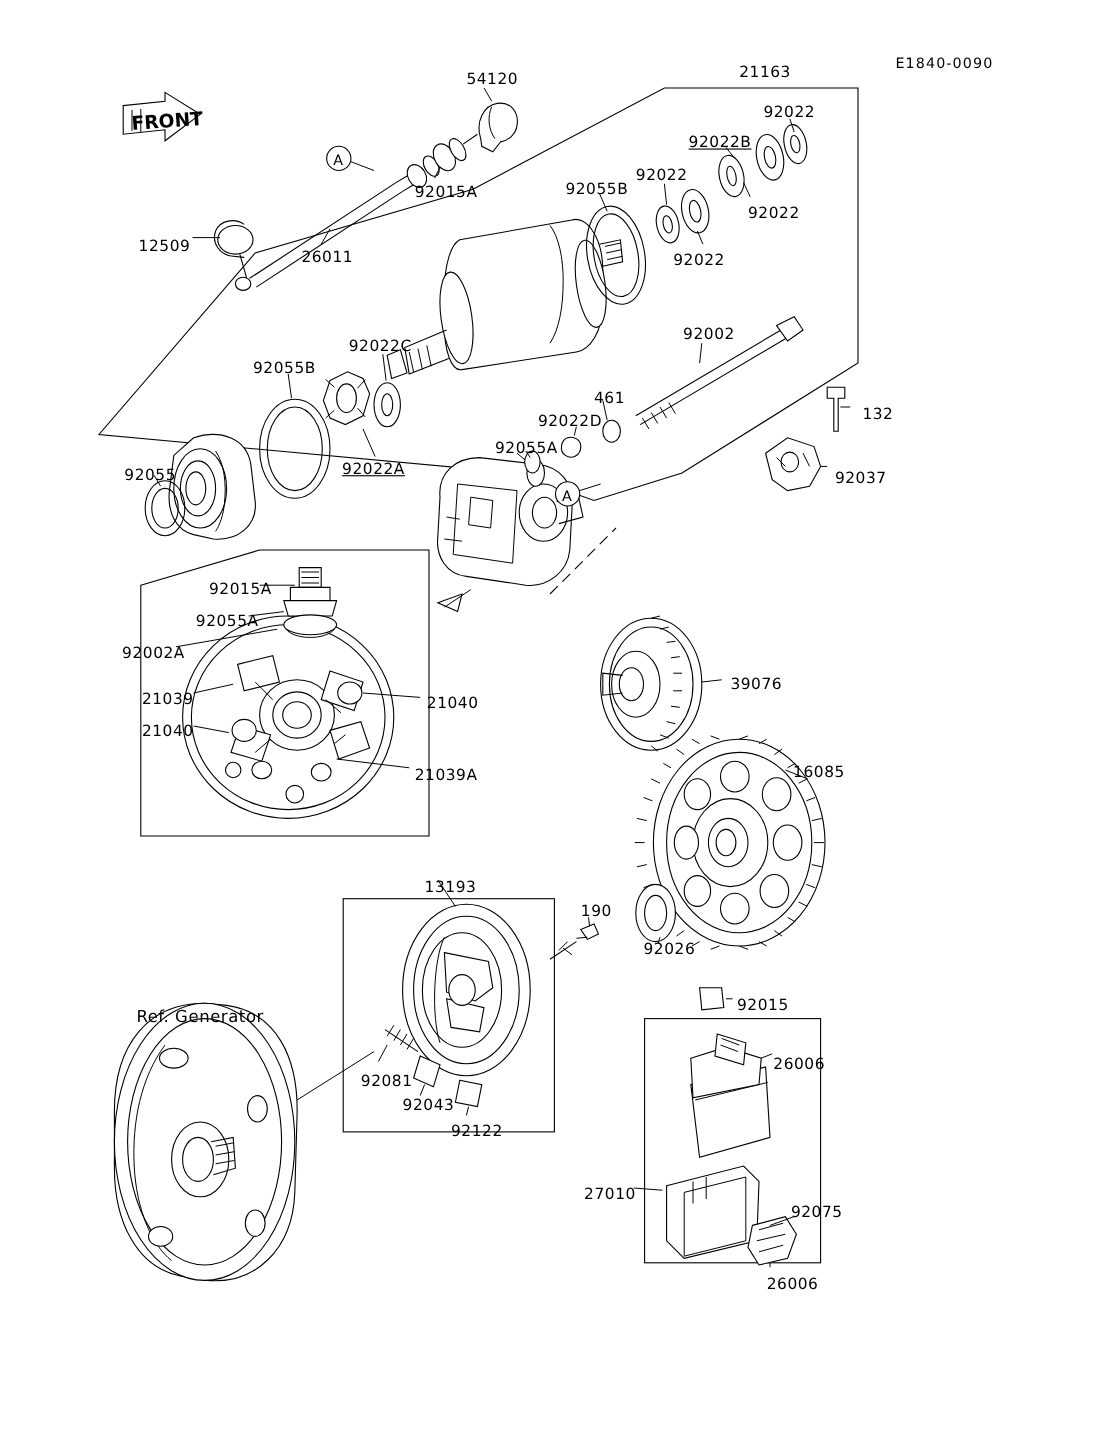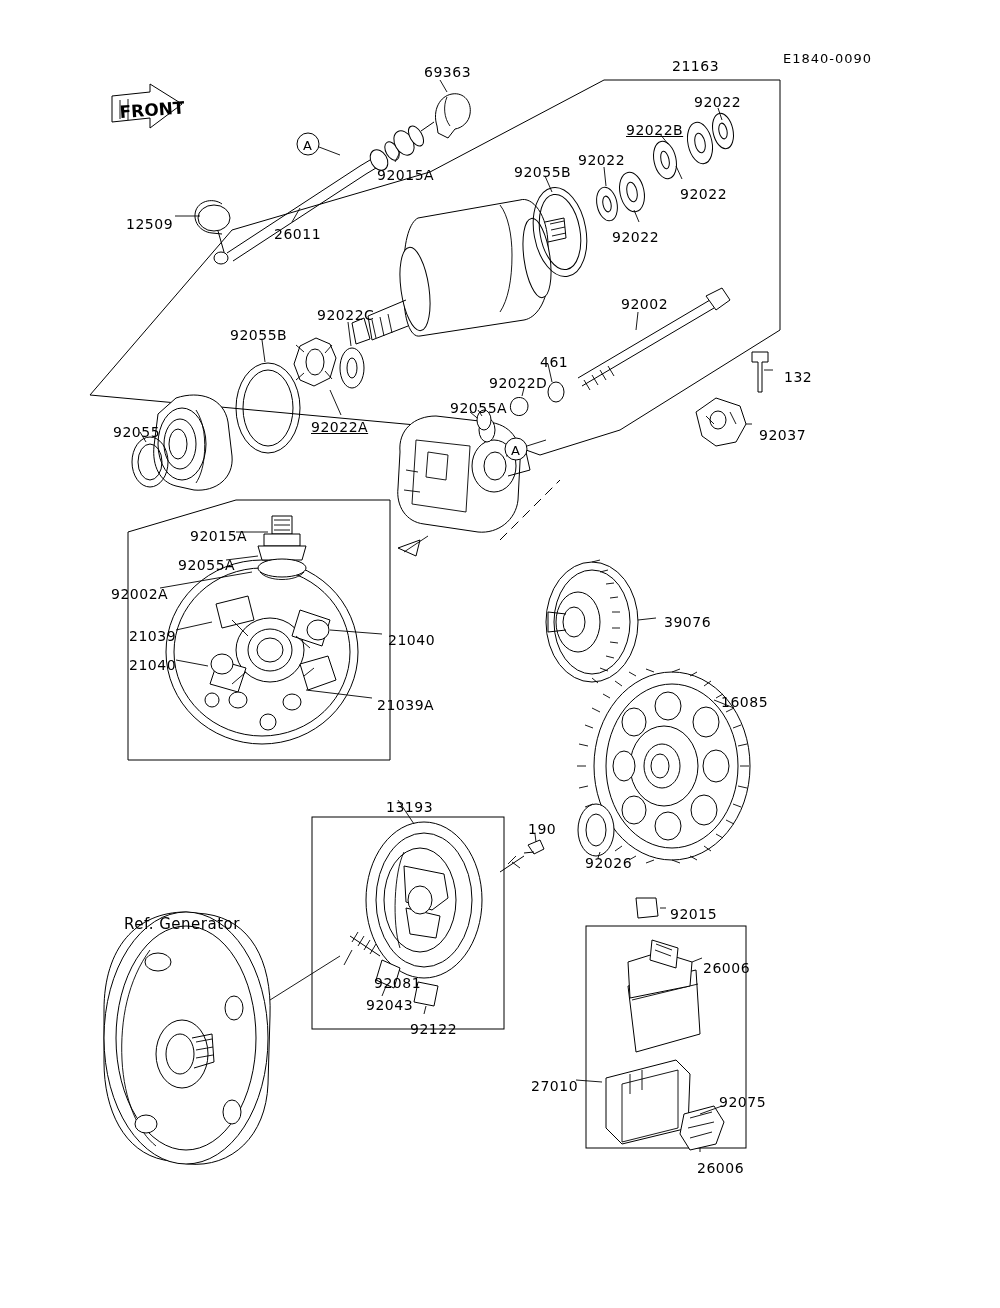--- a/index.html
+++ b/index.html
@@ -351,25 +351,25 @@
       <path class="ln-thin" d="M576 1080 L602 1082"></path>
 
       <path class="fillw" d="M684 1114 L714 1106 L724 1122 L716 1144 L690 1150 L680 1134 Z"></path>
       <path class="ln-thin" d="M690 1118 L712 1112 M688 1128 L714 1122 M690 1138 L712 1132"></path>
       <path class="ln-thin" d="M722 1106 L700 1114"></path>
       <path class="ln-thin" d="M700 1152 L700 1148"></path>
     </g>
 
   </svg>
 
-  <div class="doc-id" style="left:783px; top:51px;text-align:center;">E1840-0090</div>
+  <div class="doc-id" style="left:814px; top:51px;text-align:center;">E1840-0090</div>
   <div class="refgen" style="left:124px; top:915px;">Ref. Generator</div>
 
   <div id="labels">
-      <div class="lbl" style="left: 424px; top: 64px;">69363</div>
+      <div class="lbl" style="left: 424px; top: 64px;">54120</div>
       <div class="lbl" style="left: 672px; top: 58px;">21163</div>
       <div class="lbl" style="left: 694px; top: 94px;">92022</div>
       <div class="lbl" style="left: 626px; top: 122px; text-decoration: underline;">92022B</div>
       <div class="lbl" style="left: 680px; top: 186px;">92022</div>
       <div class="lbl" style="left: 514px; top: 164px;">92055B</div>
       <div class="lbl" style="left: 578px; top: 152px;">92022</div>
       <div class="lbl" style="left: 612px; top: 229px;">92022</div>
       <div class="lbl" style="left: 377px; top: 167px;">92015A</div>
       <div class="lbl" style="left: 126px; top: 216px;">12509</div>
       <div class="lbl" style="left: 274px; top: 226px;">26011</div>
@@ -388,21 +388,21 @@
       <div class="lbl" style="left: 111px; top: 586px;">92002A</div>
       <div class="lbl" style="left: 129px; top: 628px;">21039</div>
       <div class="lbl" style="left: 388px; top: 632px;">21040</div>
       <div class="lbl" style="left: 129px; top: 657px;">21040</div>
       <div class="lbl" style="left: 377px; top: 697px;">21039A</div>
       <div class="lbl" style="left: 664px; top: 614px;">39076</div>
       <div class="lbl" style="left: 721px; top: 694px;">16085</div>
       <div class="lbl" style="left: 585px; top: 855px;">92026</div>
       <div class="lbl" style="left: 386px; top: 799px;">13193</div>
       <div class="lbl" style="left: 528px; top: 821px;">190</div>
-      <div class="lbl" style="left: 328px; top: 975px; margin-left: 46px;">92081</div>
+      <div class="lbl" style="left: 328px; top: 975px;">92081</div>
       <div class="lbl" style="left: 366px; top: 997px;">92043</div>
       <div class="lbl" style="left: 410px; top: 1021px;">92122</div>
       <div class="lbl" style="left: 670px; top: 906px;">92015</div>
       <div class="lbl" style="left: 703px; top: 960px;">26006</div>
       <div class="lbl" style="left: 531px; top: 1078px;">27010</div>
       <div class="lbl" style="left: 703px; top: 1094px; margin-left: 16px;">92075</div>
       <div class="lbl" style="left: 697px; top: 1160px;">26006</div>
     </div>
 
 </div>

